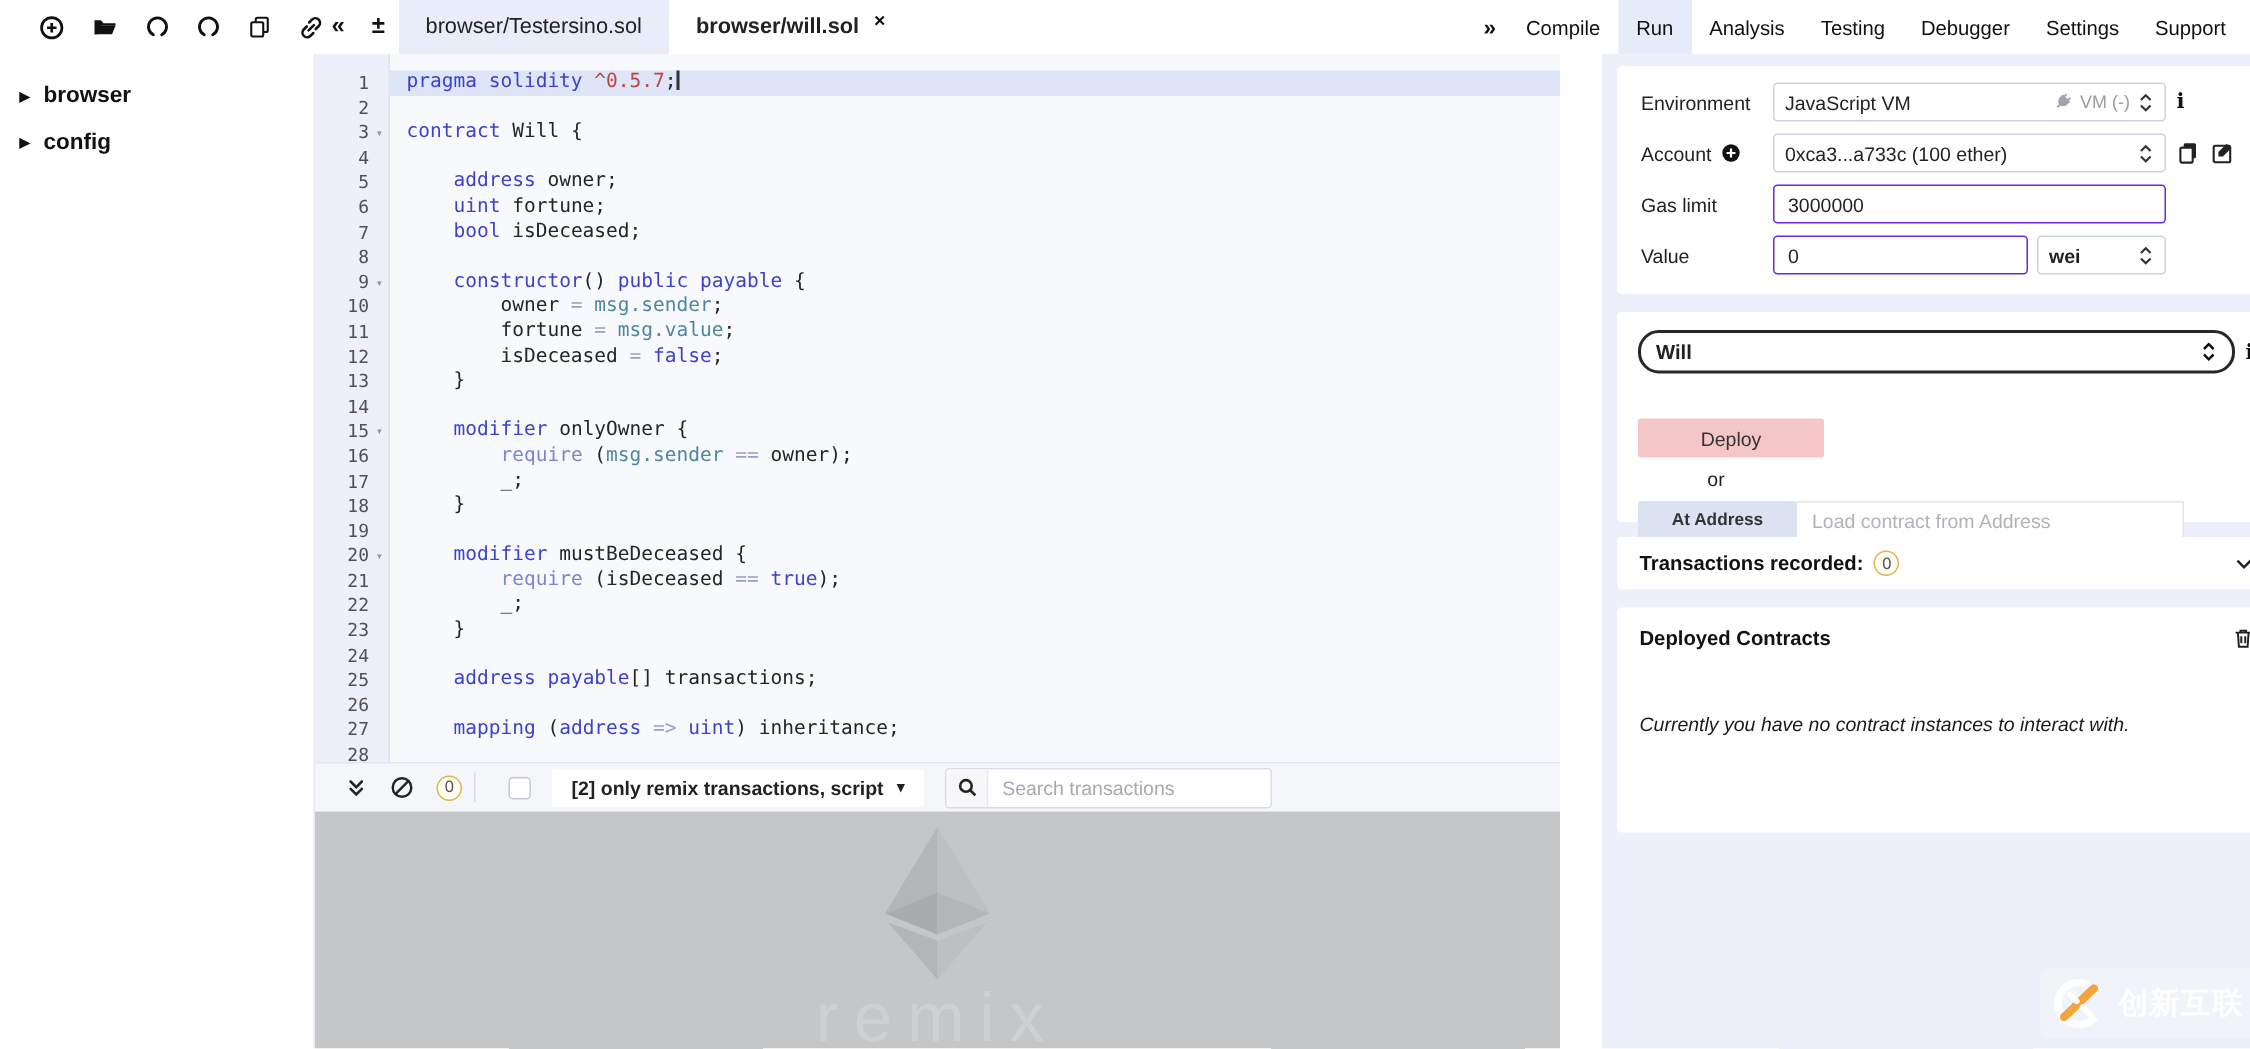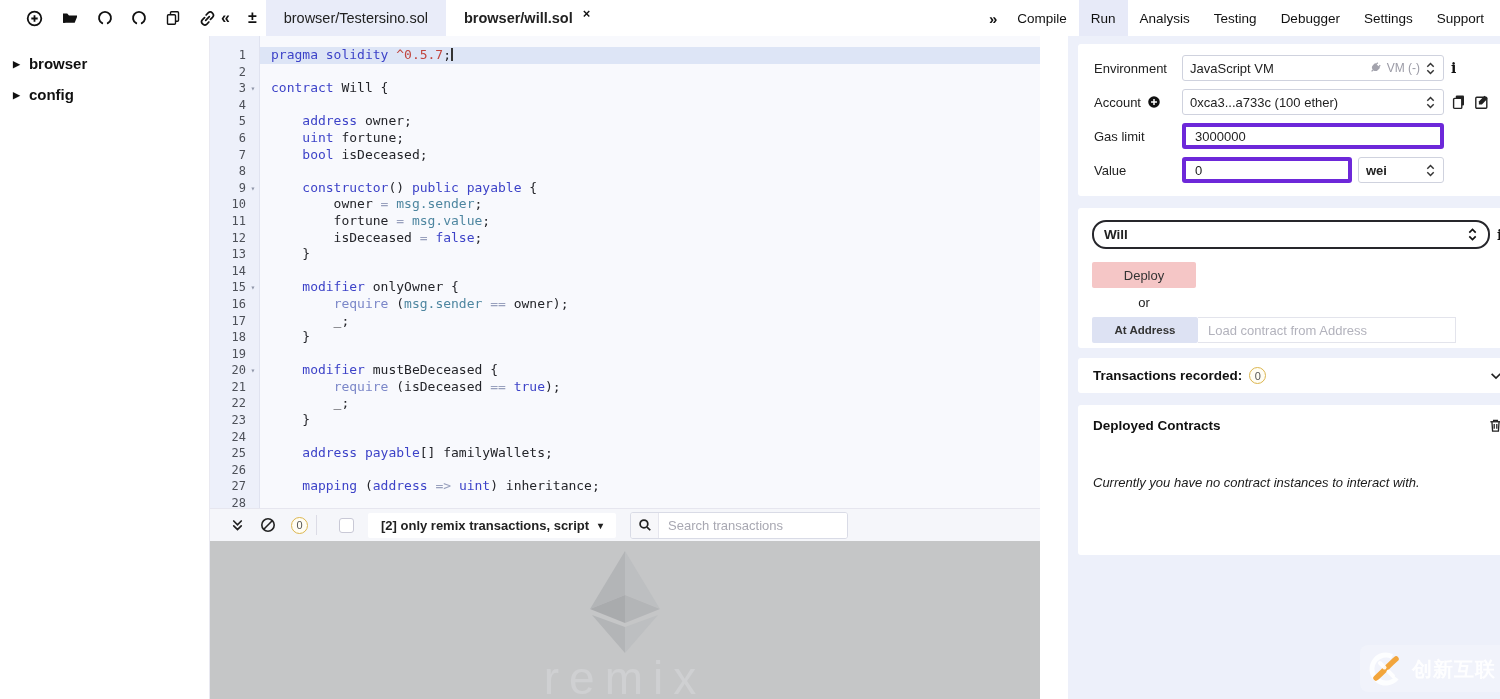--- a/index.html
+++ b/index.html
@@ -56,30 +56,30 @@
 
   
   .run-panel{position:absolute;left:1068px;top:36px;width:460px;height:663px;background:#edf0fa}
   .card{position:absolute;left:10px;width:440px;background:#fff;border-radius:3px}
   #card-settings{top:8px;height:152px;padding:7px 10px 7px 16px}
   .form-row{display:flex;align-items:center;height:34px}
   .form-label{width:88px;font-size:13px;color:#222;display:flex;align-items:center;gap:6px;flex-shrink:0}
   .select{height:26px;border:1px solid #cfd2de;border-radius:3px;background:#fff;display:flex;align-items:center;padding:0 7px;font-size:13px;color:#222;cursor:pointer}
   .sel-env,.sel-acct{width:262px;justify-content:space-between}
   .env-right{display:flex;align-items:flex-end;gap:5px;color:#9b9ba6;font-size:12px}
-  .input{height:26px;border:4px solid #6d28d9;border-radius:3px;background:#fff;padding:0 9px;font-size:13px;color:#222;outline:none;font-family:"Liberation Sans",sans-serif}
+  .input{height:26px;border:1px solid #6d28d9;border-radius:3px;background:#fff;padding:0 9px;font-size:13px;color:#222;outline:none;font-family:"Liberation Sans",sans-serif}
   .inp-gas{width:262px}
   .inp-value{width:170px}
   .sel-wei{width:86px;margin-left:6px;justify-content:space-between;font-weight:bold}
   .row-icons{display:flex;align-items:center;gap:7px;margin-left:7px}
   .info-i{font-family:"DejaVu Serif",serif;font-weight:bold;font-size:14px;color:#111;cursor:pointer}
   #card-deploy{top:172px;height:140px;padding:12px 14px}
   .will-row{display:flex;align-items:center}
   .will-select{height:29px;border:2px solid #26262b;border-radius:14px;display:flex;align-items:center;justify-content:space-between;padding:0 10px;font-weight:bold;font-size:13.5px;width:398px;cursor:pointer}
-  .deploy-btn{margin-top:13px;width:104px;height:26px;background:#f5c6c6;border:none;font-size:13px;color:#333;display:flex;align-items:center;justify-content:center;border-radius:2px;cursor:pointer;font-family:"Liberation Sans",sans-serif}
+  .deploy-btn{margin-top:30px;width:124px;height:26px;background:#f5c6c6;border:none;font-size:13px;color:#333;display:flex;align-items:center;justify-content:center;border-radius:2px;cursor:pointer;font-family:"Liberation Sans",sans-serif}
   .or-label{width:104px;text-align:center;margin-top:7px;font-size:13px;color:#222}
   .ataddr-row{margin-top:7px;display:flex;align-items:center}
   .ataddr-btn{width:106px;height:26px;background:#dde2f3;border:none;font-weight:bold;font-size:11.5px;color:#333;border-radius:2px;cursor:pointer;font-family:"Liberation Sans",sans-serif}
   .ataddr-input{width:258px;height:26px;border:1px solid #e3e4ec;border-left:none;padding:0 10px;font-size:13px}
   .ataddr-input::placeholder{color:#b2b2bc}
   #card-tx{top:322px;height:35px;display:flex;align-items:center;padding:0 15px}
   .bold-title{font-weight:bold;font-size:13.5px;color:#111}
   .tx-badge{margin-left:7px}
   .ml-auto{margin-left:auto}
   #card-deployed{top:369px;height:150px;padding:13px 15px}
@@ -193,21 +193,21 @@
       <div class="code-line"><span class="ln">15</span><span class="fold">▾</span><span class="code-text"><span class="pl">    </span><span class="kw">modifier</span><span class="pl"> onlyOwner {</span></span></div>
       <div class="code-line"><span class="ln">16</span><span class="fold"></span><span class="code-text"><span class="pl">        </span><span class="fn">require</span><span class="pl"> (</span><span class="mem">msg.sender</span><span class="pl"> </span><span class="op">==</span><span class="pl"> owner);</span></span></div>
       <div class="code-line"><span class="ln">17</span><span class="fold"></span><span class="code-text"><span class="pl">        _;</span></span></div>
       <div class="code-line"><span class="ln">18</span><span class="fold"></span><span class="code-text"><span class="pl">    }</span></span></div>
       <div class="code-line"><span class="ln">19</span><span class="fold"></span><span class="code-text"></span></div>
       <div class="code-line"><span class="ln">20</span><span class="fold">▾</span><span class="code-text"><span class="pl">    </span><span class="kw">modifier</span><span class="pl"> mustBeDeceased {</span></span></div>
       <div class="code-line"><span class="ln">21</span><span class="fold"></span><span class="code-text"><span class="pl">        </span><span class="fn">require</span><span class="pl"> (isDeceased </span><span class="op">==</span><span class="pl"> </span><span class="kw">true</span><span class="pl">);</span></span></div>
       <div class="code-line"><span class="ln">22</span><span class="fold"></span><span class="code-text"><span class="pl">        _;</span></span></div>
       <div class="code-line"><span class="ln">23</span><span class="fold"></span><span class="code-text"><span class="pl">    }</span></span></div>
       <div class="code-line"><span class="ln">24</span><span class="fold"></span><span class="code-text"></span></div>
-      <div class="code-line"><span class="ln">25</span><span class="fold"></span><span class="code-text"><span class="pl">    </span><span class="kw">address</span><span class="pl"> </span><span class="kw">payable</span><span class="pl">[] familyWallets;</span></span></div>
+      <div class="code-line"><span class="ln">25</span><span class="fold"></span><span class="code-text"><span class="pl">    </span><span class="kw">address</span><span class="pl"> </span><span class="kw">payable</span><span class="pl">[] transactions;</span></span></div>
       <div class="code-line"><span class="ln">26</span><span class="fold"></span><span class="code-text"></span></div>
       <div class="code-line"><span class="ln">27</span><span class="fold"></span><span class="code-text"><span class="pl">    </span><span class="kw">mapping</span><span class="pl"> (</span><span class="kw">address</span><span class="pl"> </span><span class="op">=&gt;</span><span class="pl"> </span><span class="kw">uint</span><span class="pl">) inheritance;</span></span></div>
       <div class="code-line"><span class="ln">28</span><span class="fold"></span><span class="code-text"></span></div>
     </div>
 </div>
 
 <div class="terminal-bar">
   <span class="icon tbar-ic">
     <svg width="15" height="15" viewBox="0 0 16 16" fill="none" stroke="#222" stroke-width="1.8" stroke-linecap="round">
         <path d="M4 3.2l4 4 4-4M4 8.4l4 4 4-4"></path>

